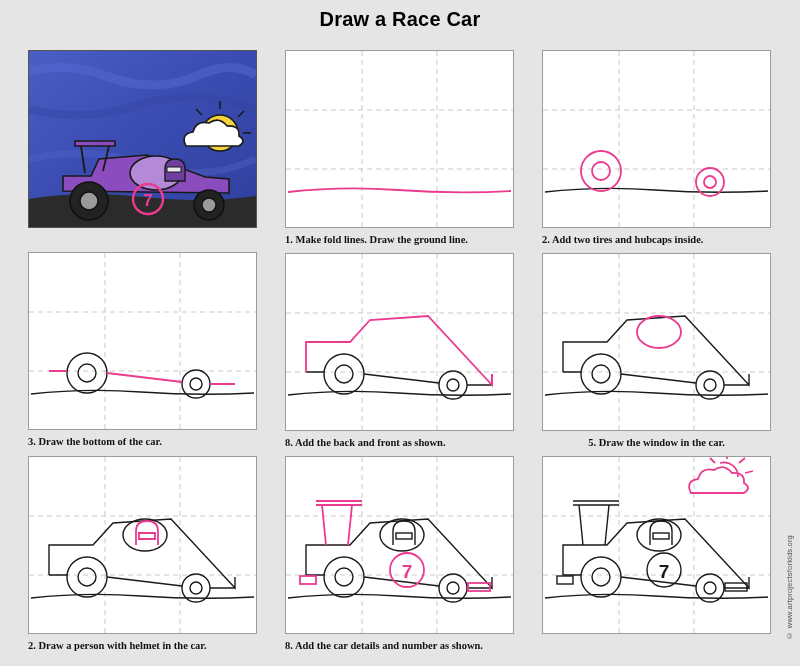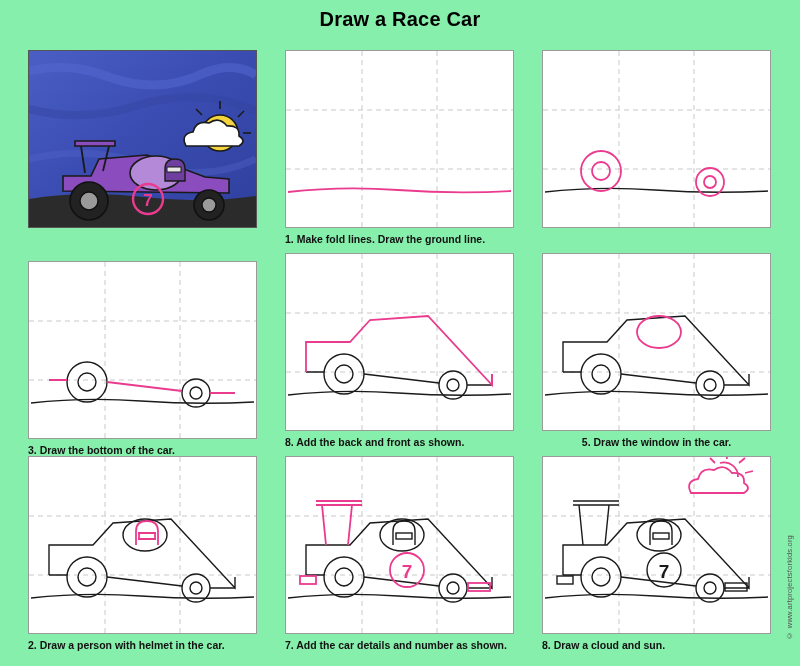--- a/index.html
+++ b/index.html
@@ -13,21 +13,21 @@
     font-family: "Liberation Sans", sans-serif;
     color: #000;
     position: relative;
     overflow: hidden;
   }
   .sheet {
     position: absolute;
     left: 0; top: 0;
     width: 800px;
     height: 666px;
-    background: #86efac;
+    background: #e5e5e5;
     box-sizing: border-box;
   }
   .page-title {
     position: absolute;
     top: 8px;
     left: 0;
     width: 800px;
     text-align: center;
     font-size: 20px;
     font-weight: bold;
@@ -56,20 +56,21 @@
   .panel.photo {
     border: 1px solid #555;
     padding: 0;
   }
   .caption {
     font-size: 10.5px;
     line-height: 13px;
     margin-top: 5px;
     color: #111;
     font-weight: bold;
+    font-family: Liberation Serif, serif;
   }
   svg { display: block; }
   .credit {
     position: absolute;
     right: 6px;
     bottom: 26px;
     font-size: 7.5px;
     color: #555;
     writing-mode: vertical-rl;
     transform: rotate(180deg);
@@ -184,23 +185,24 @@
           </g>
           <path d="M2,141 q54,-6 110,-2 q58,4 113,1" stroke="#1a1a1a" stroke-width="1.4" fill="none"></path>
           <g fill="none" stroke="#ea3b8e" stroke-width="1.8">
             <circle cx="58" cy="120" r="20"></circle>
             <circle cx="58" cy="120" r="9"></circle>
             <circle cx="167" cy="131" r="14"></circle>
             <circle cx="167" cy="131" r="6"></circle>
           </g>
         </svg>
       </div>
-    </div>
-
-    <div class="cell" style="left:0px; top:211px;">
+      <div class="caption">2. Add two tires and hubcaps inside.</div>
+    </div>
+
+    <div class="cell" style="left:0px; top:202px;">
       <div class="panel">
         <svg width="227" height="176" viewBox="0 0 227 176">
           <g stroke="#c9c9c9" stroke-width="1" stroke-dasharray="5 4">
             <line x1="76" y1="0" x2="76" y2="176"></line>
             <line x1="151" y1="0" x2="151" y2="176"></line>
             <line x1="0" y1="59" x2="227" y2="59"></line>
             <line x1="0" y1="118" x2="227" y2="118"></line>
           </g>
           <path d="M2,141 q54,-6 110,-2 q58,4 113,1" stroke="#1a1a1a" stroke-width="1.4" fill="none"></path>
           <g fill="none" stroke="#1a1a1a" stroke-width="1.4">
@@ -318,21 +320,21 @@
           <g fill="none" stroke="#ea3b8e" stroke-width="1.8">
             <path d="M30,44 L76,44 M30,48 L76,48"></path>
             <path d="M36,48 L40,88 M66,48 L62,88"></path>
             <rect x="14" y="119" width="16" height="8"></rect>
             <rect x="182" y="126" width="22" height="8"></rect>
             <circle cx="121" cy="113" r="17"></circle>
           </g>
           <text x="121" y="121" font-family="Liberation Sans, sans-serif" font-size="19" font-weight="bold" fill="#ea3b8e" text-anchor="middle">7</text>
         </svg>
       </div>
-      <div class="caption">7. Add the car details and number as shown.</div>
+      <div class="caption">8. Add the car details and number as shown.</div>
     </div>
 
     <div class="cell" style="left:514px; top:406px;">
       <div class="panel">
         <svg width="227" height="176" viewBox="0 0 227 176">
           <g stroke="#c9c9c9" stroke-width="1" stroke-dasharray="5 4">
             <line x1="76" y1="0" x2="76" y2="176"></line>
             <line x1="151" y1="0" x2="151" y2="176"></line>
             <line x1="0" y1="59" x2="227" y2="59"></line>
             <line x1="0" y1="118" x2="227" y2="118"></line>
@@ -358,17 +360,16 @@
           <g fill="none" stroke="#ea3b8e" stroke-width="1.8">
             <path d="M148,36 q-6,-12 7,-14 q3,-12 16,-9 q10,-7 18,3 q13,-1 12,10 q8,5 0,10 z"></path>
             <path d="M195,20 a14,14 0 0,0 -18,-14"></path>
             <line x1="184" y1="2" x2="183" y2="-6"></line>
             <line x1="196" y1="6" x2="202" y2="1"></line>
             <line x1="202" y1="16" x2="210" y2="14"></line>
             <line x1="172" y1="6" x2="167" y2="1"></line>
           </g>
         </svg>
       </div>
-      <div class="caption">8. Draw a cloud and sun.</div>
     </div>
 
   </div>
 </div>
 
 </body></html>

